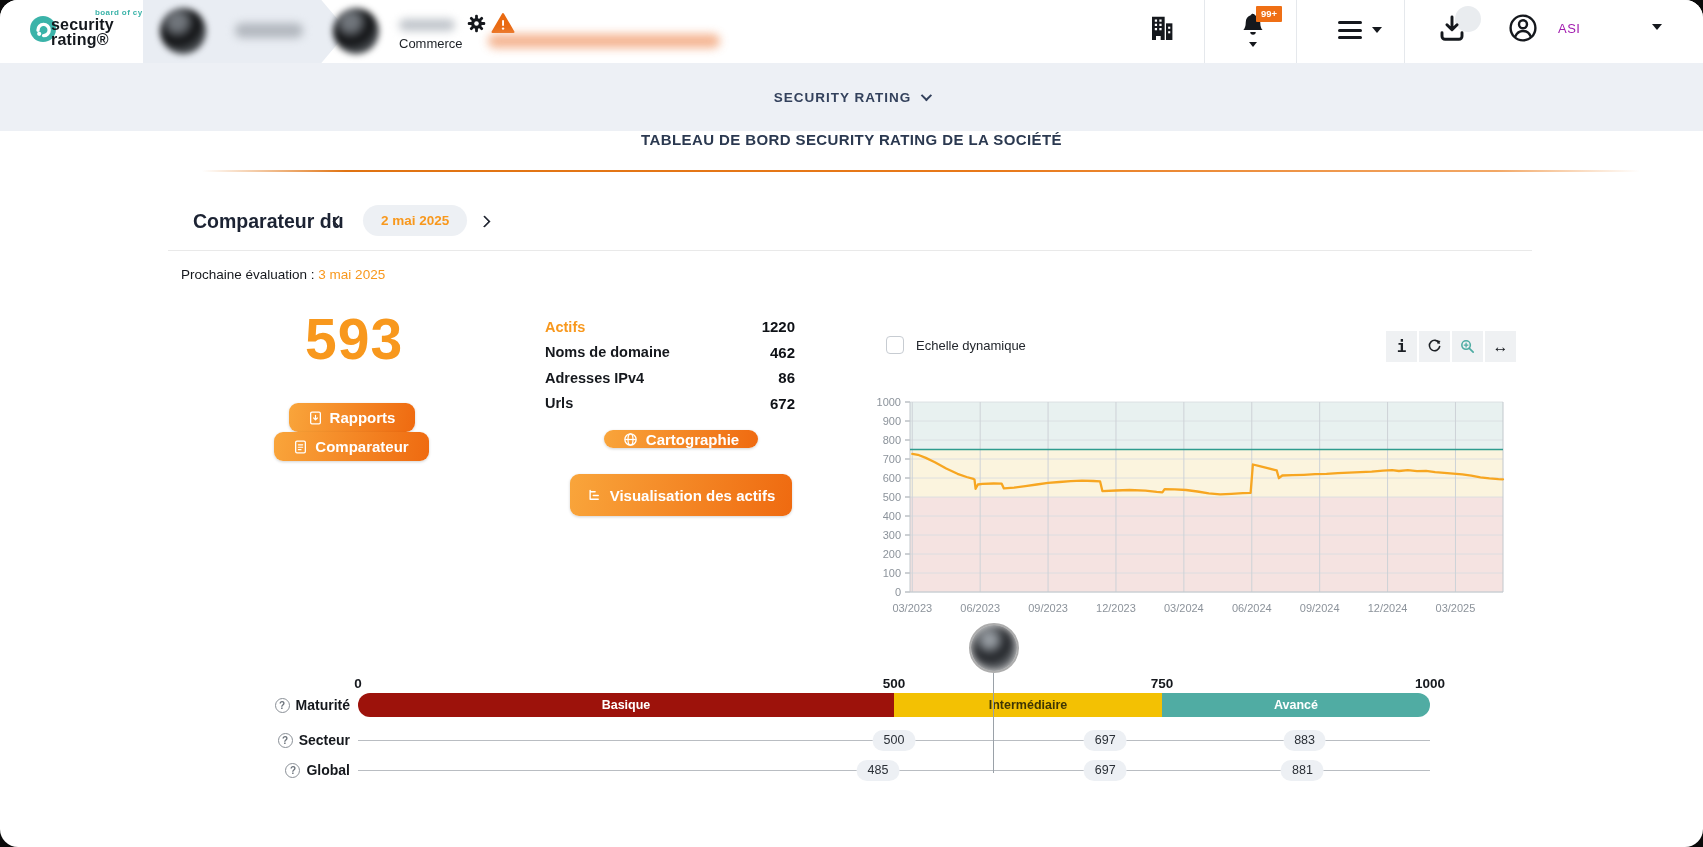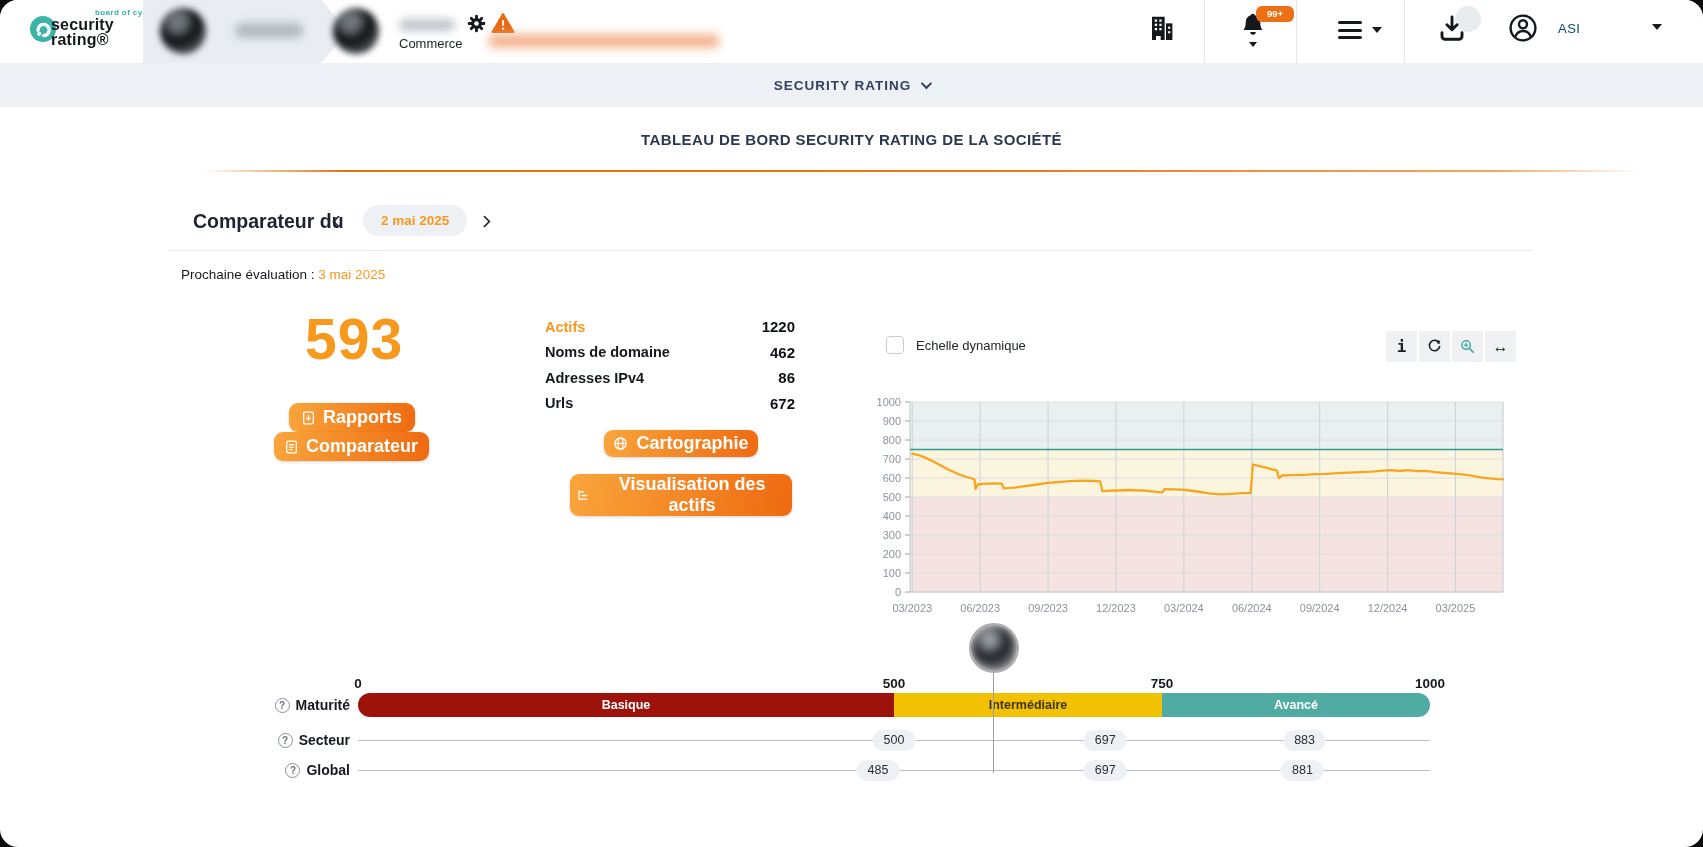--- a/index.html
+++ b/index.html
@@ -13,44 +13,44 @@
   .logo-tagline{font-size:8px;font-weight:bold;color:#3BB3A9;letter-spacing:.4px;margin-left:44px;}
   .logo-main{font-size:16px;font-weight:bold;color:#14181d;line-height:15px;letter-spacing:.2px;}
   .crumb-arrow{position:absolute;left:143px;top:0;width:205px;height:63px;background:#E9EDF3;
     clip-path:polygon(0 0,87% 0,100% 50%,87% 100%,0 100%);}
   .avatar-blob{border-radius:50%;
     background:radial-gradient(circle at 38% 30%,#70757b 0 16%,#0c0d0f 45%,#43474b 68%,#131518 100%);
     filter:blur(3px);}
   .hblur{position:absolute;border-radius:7px;filter:blur(4px);}
   .vdiv{position:absolute;top:0;width:1px;height:63px;background:#E5E8EC;}
   .badge{position:absolute;background:#EF6F15;color:#fff;font-size:9.5px;font-weight:bold;
-    border-radius:6px;padding:3px 11px;line-height:1;}
+    border-radius:1px;padding:3px 5px;line-height:1;}
   .caret{width:0;height:0;border-left:5px solid transparent;border-right:5px solid transparent;border-top:6px solid #15181d;}
 
   
-  .subnav{position:absolute;left:0;top:63px;width:100%;height:44px;background:#EDF0F5;
+  .subnav{position:absolute;left:0;top:63px;width:100%;height:68px;background:#EDF0F5;
     display:flex;align-items:center;justify-content:center;gap:10px;}
   .subnav-title{font-size:13.5px;font-weight:bold;letter-spacing:1px;color:#33415C;}
   .chev-thin{display:inline-block;width:8px;height:8px;border-right:2px solid #33415C;border-bottom:2px solid #33415C;transform:rotate(45deg) translateY(-2px);}
 
   
   .page-title{position:absolute;top:131px;left:0;width:100%;text-align:center;
     font-size:15px;font-weight:bold;letter-spacing:.4px;color:#2B3950;}
   .title-underline{position:absolute;top:170px;left:202px;width:1438px;height:2px;
     background:linear-gradient(90deg,rgba(235,125,30,0) 0%,#E07312 10%,#E8791A 55%,#F2A765 90%,rgba(242,167,101,0) 100%);}
   .chev{display:inline-block;width:9px;height:9px;border-right:2.5px solid #1f2430;border-bottom:2.5px solid #1f2430;border-radius:1px;}
   .chev.left{transform:rotate(135deg);} .chev.right{transform:rotate(-45deg);}
   .date-pill{position:absolute;left:363px;top:205px;height:31px;padding:8px 18px;background:#EDF0F4;
     border-radius:17px;font-size:13.5px;font-weight:bold;color:#F8981D;line-height:15px;}
   .divider{position:absolute;left:168px;top:250px;width:1364px;height:1px;background:#E9E9E9;}
   .orange{color:#F8981D;}
   .score{position:absolute;left:305px;top:306px;width:95px;text-align:center;
     font-size:57px;font-weight:bold;color:#F8981D;letter-spacing:1px;}
   .btn-orange{position:absolute;display:flex;align-items:center;justify-content:center;gap:8px;
-    background:linear-gradient(100deg,#F9A53B,#EF6A10);color:#fff;font-weight:bold;font-size:18px;
+    background:linear-gradient(100deg,#F9A53B,#EF6A10);color:#fff;font-weight:bold;font-size:15px;
     border:none;border-radius:9px;box-shadow:0 1px 3px rgba(0,0,0,.18);cursor:pointer;}
   .assets{position:absolute;left:545px;top:314px;width:250px;}
   .assets .arow{display:flex;justify-content:space-between;align-items:center;height:25.5px;}
   .assets .alabel{font-size:14.5px;font-weight:600;color:#15181d;}
   .assets .alabel.hl{color:#F8981D;font-weight:bold;}
   .assets .avalue{font-size:15px;font-weight:bold;color:#0e1116;}
 
   
   .chart-title{position:absolute;left:940px;top:302px;width:500px;text-align:center;
     font-size:16px;font-weight:bold;color:#101318;}
@@ -165,21 +165,21 @@
     <svg class="abs" style="left:1436px;top:12px;cursor:pointer;" width="32" height="34" viewBox="0 0 24 24">
       <path d="M12 3v9.5M8.2 8.8 12 12.6l3.8-3.8" stroke="#15181d" stroke-width="2.2" fill="none" stroke-linecap="round" stroke-linejoin="round"></path>
       <path d="M4.5 14.8v2.6a2.3 2.3 0 0 0 2.3 2.3h10.4a2.3 2.3 0 0 0 2.3-2.3v-2.6" stroke="#15181d" stroke-width="2.2" fill="none" stroke-linecap="round"></path>
     </svg>
 
     <svg class="abs" style="left:1507px;top:12px;cursor:pointer;" width="32" height="32" viewBox="0 0 24 24">
       <circle cx="12" cy="12" r="9.3" stroke="#15181d" stroke-width="1.8" fill="none"></circle>
       <circle cx="12" cy="9.2" r="3" stroke="#15181d" stroke-width="1.8" fill="none"></circle>
       <path d="M6.3 18.2c1.1-2.6 3.1-4 5.7-4s4.6 1.4 5.7 4" stroke="#15181d" stroke-width="1.8" fill="none" stroke-linecap="round"></path>
     </svg>
-    <div class="abs" style="left:1558px;top:21px;font-size:13px;color:#0c4a6e;letter-spacing:.5px;">ASI</div>
+    <div class="abs" style="left:1558px;top:21px;font-size:13px;color:#a21caf;letter-spacing:.5px;">ASI</div>
     <div class="abs caret" style="left:1652px;top:24px;cursor:pointer;"></div>
   </div>
 
   <div class="subnav">
     <span class="subnav-title">SECURITY RATING</span>
     <span class="chev-thin"></span>
   </div>
 
   <div class="page-title">TABLEAU DE BORD SECURITY RATING DE LA SOCIÉTÉ</div>
   <div class="title-underline"></div>
@@ -225,21 +225,21 @@
       <div class="arow">
         <span class="alabel">Adresses IPv4</span>
         <span class="avalue">86</span>
       </div>
       <div class="arow">
         <span class="alabel">Urls</span>
         <span class="avalue">672</span>
       </div>
     </div>
 
-  <button class="btn-orange" style="left:604px;top:430px;width:154px;height:27px;">
+  <button class="btn-orange" style="left:604px;top:430px;width:154px;height:18px;">
     <svg width="15" height="15" viewBox="0 0 24 24">
       <circle cx="12" cy="12" r="9" stroke="#fff" stroke-width="2.2" fill="none"></circle>
       <ellipse cx="12" cy="12" rx="4" ry="9" stroke="#fff" stroke-width="2" fill="none"></ellipse>
       <path d="M3.5 12h17" stroke="#fff" stroke-width="2"></path>
     </svg>
     <span>Cartographie</span>
   </button>
 
   <button class="btn-orange" style="left:570px;top:474px;width:222px;height:42px;">
     <svg width="15" height="15" viewBox="0 0 24 24">

